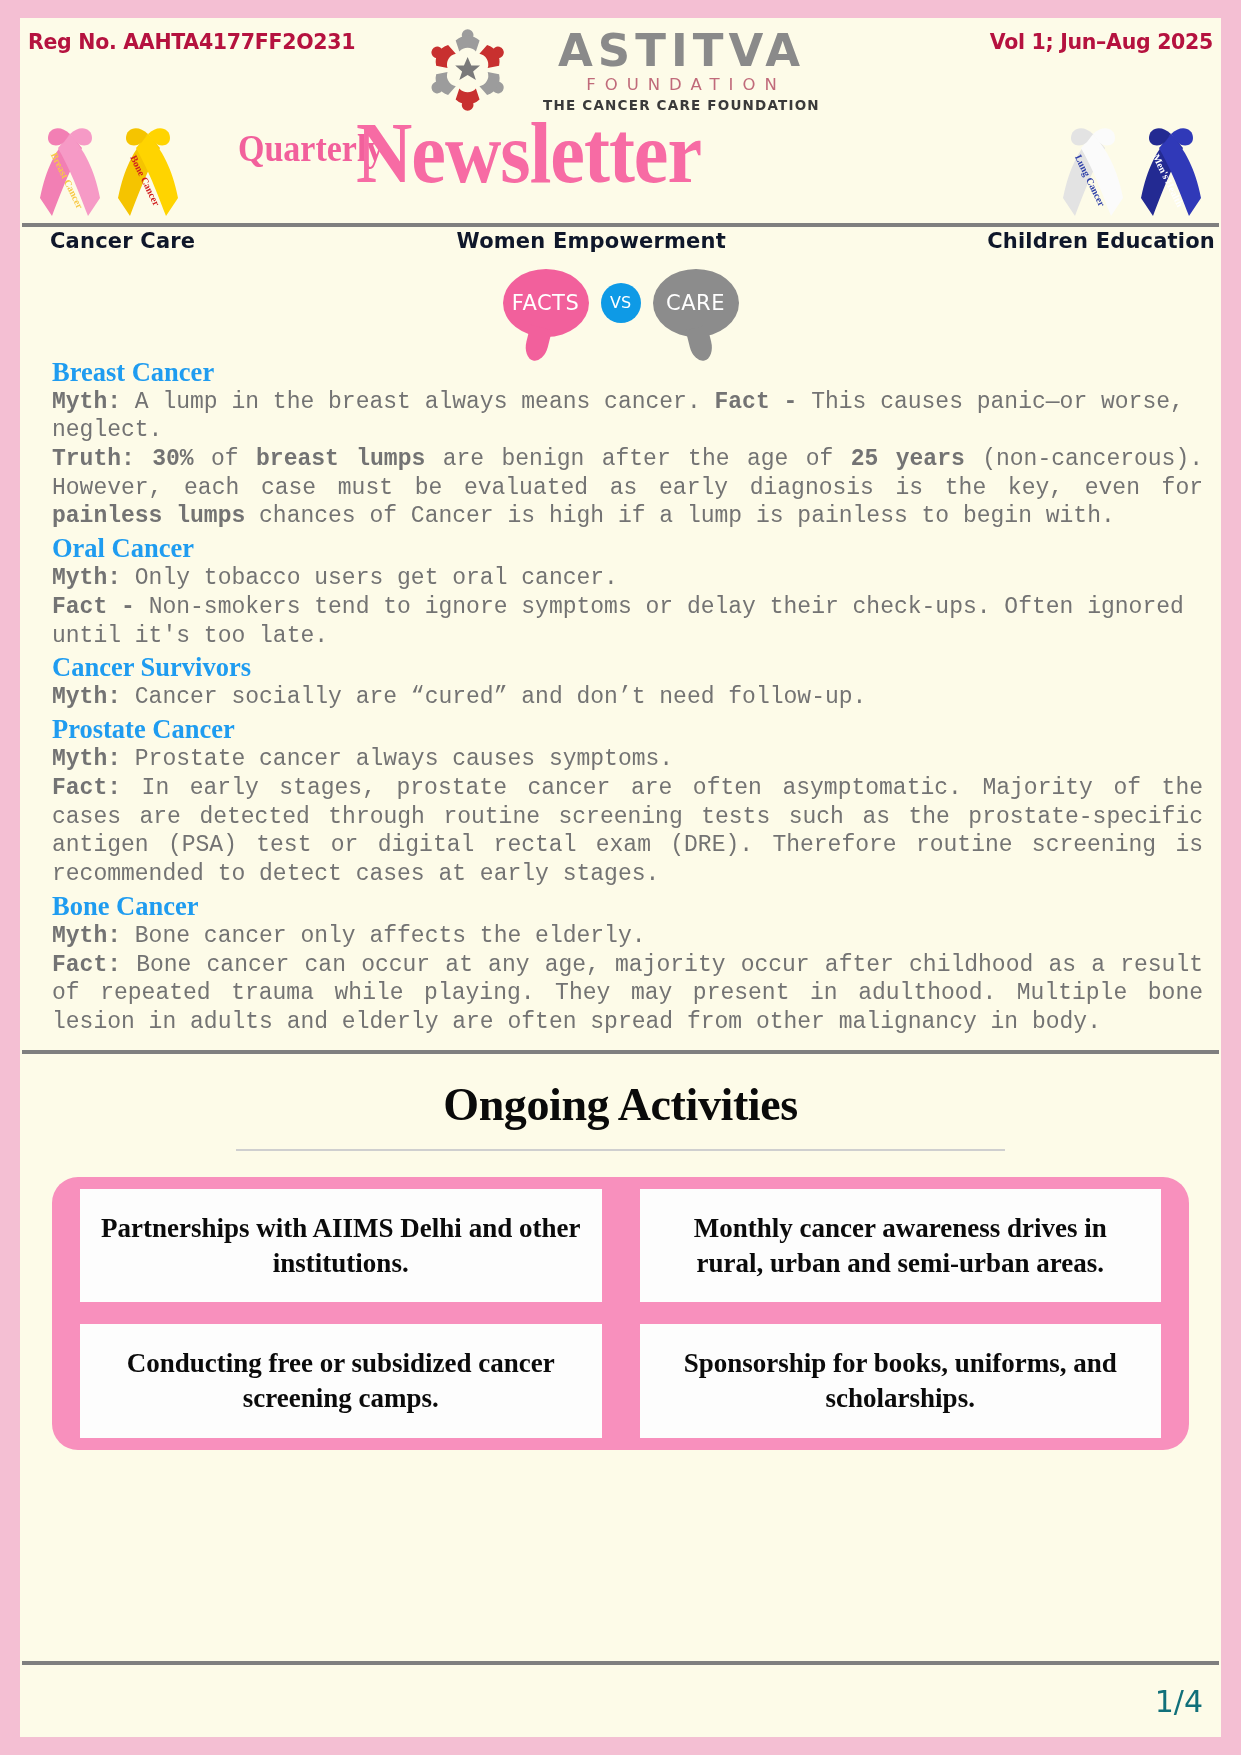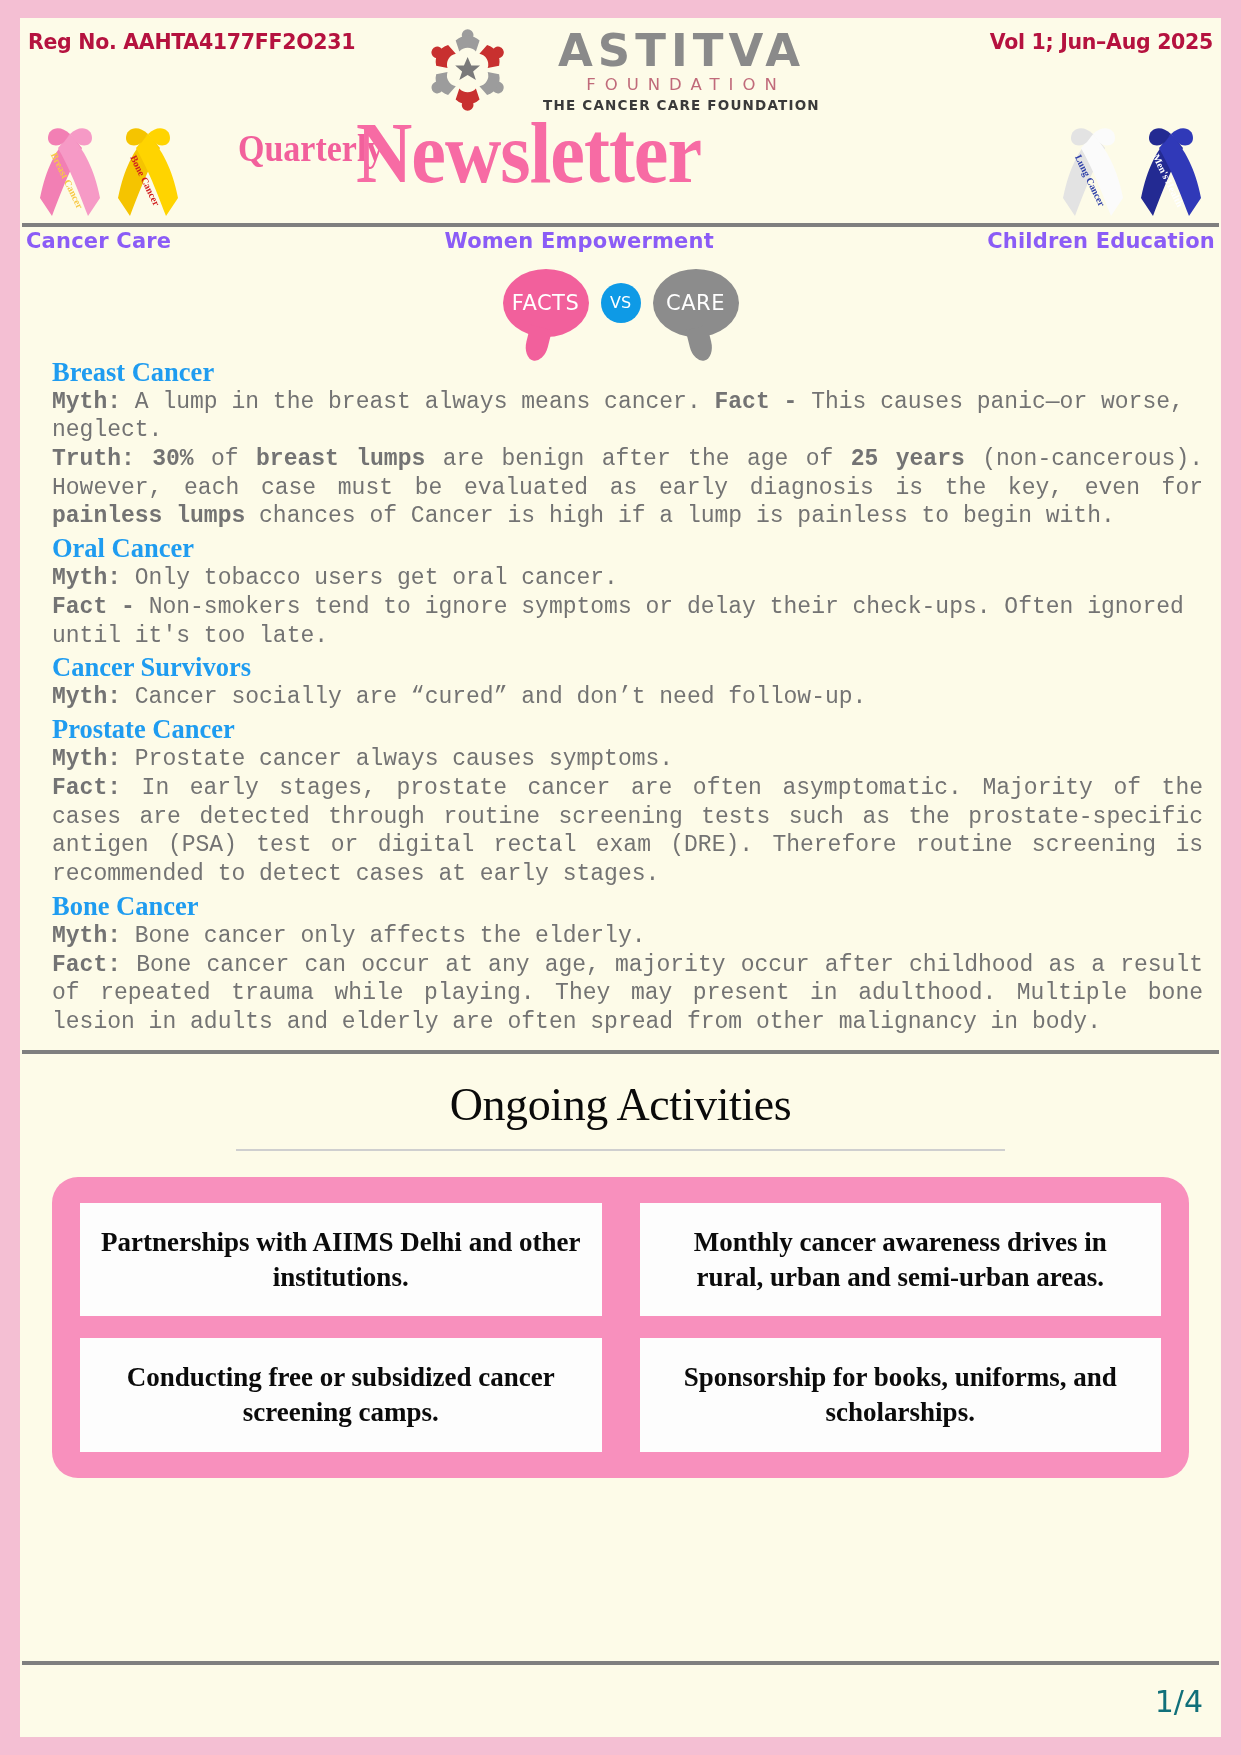--- a/index.html
+++ b/index.html
@@ -136,22 +136,23 @@
 
   
   .nav-rule { height: 3.5px; background: #7f7f7f; margin: 0 2px; }
   .nav {
     display: flex;
     justify-content: space-between;
     padding: 2px 6px 0 6px;
     font-family: "DejaVu Sans", sans-serif;
     font-weight: bold;
     font-size: 21px;
-    color: #8b5cf6;
+    color: #0f172a;
     letter-spacing: 0.2px;
+    margin-left: 24px;
   }
 
   
   .fvm {
     display: flex;
     justify-content: center;
     align-items: flex-start;
     gap: 12px;
     margin-top: 16px;
     height: 82px;
@@ -220,37 +221,37 @@
   
   .act-rule {
     height: 4px;
     background: #7f7f7f;
     margin: 14px 2px 0 2px;
   }
   .act-wrap { padding: 0 18px; }
   .act-title {
     text-align: center;
     font-family: "Liberation Serif", serif;
-    font-weight: normal;
+    font-weight: bold;
     font-size: 46px;
     color: #0a0a0a;
     margin-top: 24px;
     letter-spacing: -0.4px;
   }
   .act-divider {
     height: 2px;
     background: #cfcfcf;
     width: 66%;
     margin: 18px auto 0 auto;
   }
   .act-panel {
     margin: 26px 14px 0 14px;
     background: #f890bd;
     border-radius: 26px;
-    padding: 26px 28px;
+    padding: 12px 28px;
     display: grid;
     grid-template-columns: 1fr 1fr;
     gap: 22px 38px;
   }
   .act-card {
     background: #fdfdfd;
     padding: 22px 18px;
     display: flex;
     align-items: center;
     justify-content: center;

